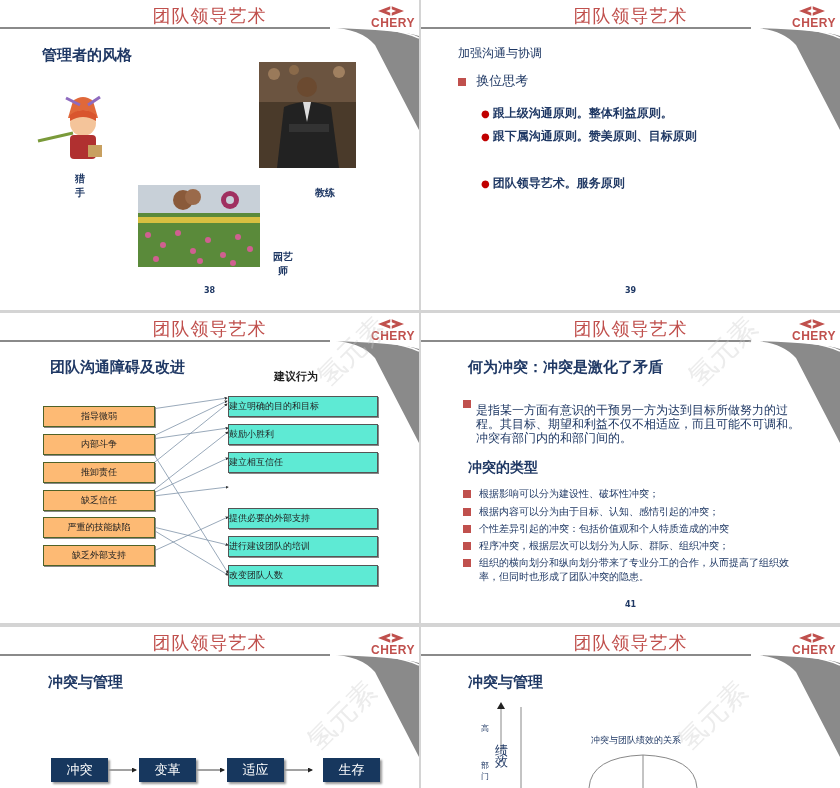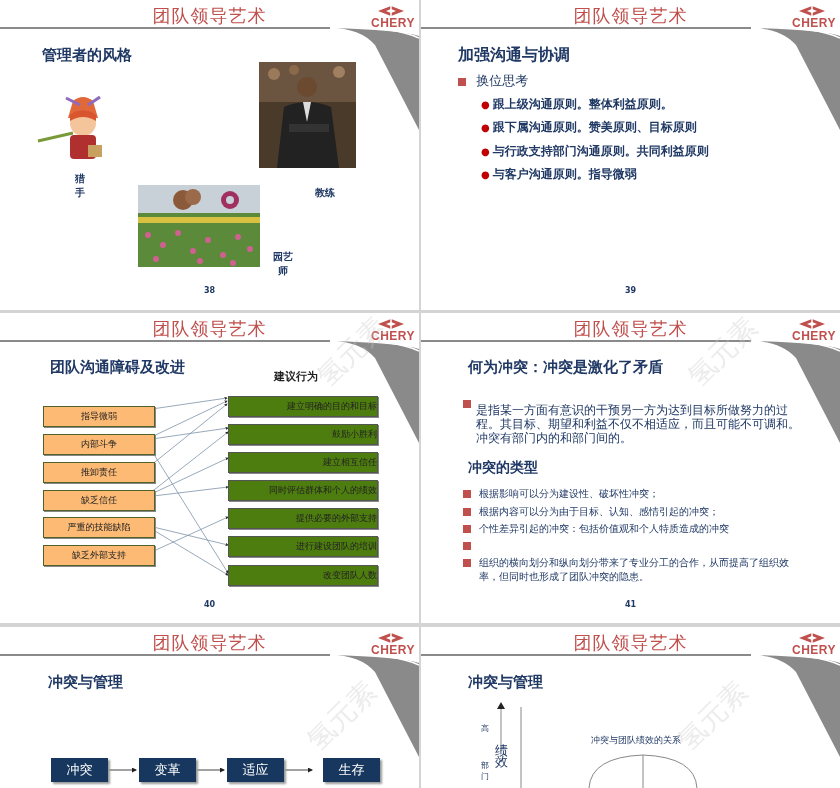--- a/index.html
+++ b/index.html
@@ -16,24 +16,24 @@
   .swoosh{position:absolute;left:0;top:0;width:419px;height:310px;pointer-events:none;}
   .logo{position:absolute;right:8px;top:5px;width:40px;text-align:center;}
   .logo svg{display:block;margin:0 auto;}
   .logo-text{font-size:12px;font-weight:bold;color:#c0504d;font-family:"Liberation Sans",sans-serif;letter-spacing:0.5px;margin-top:-1px;}
   .slide-heading{position:absolute;color:#1f3864;font-size:15px;font-weight:bold;}
   .page-num{position:absolute;left:0;right:0;text-align:center;font-size:8px;font-weight:bold;color:#1f3864;}
   .img{position:absolute;}
   .cap{position:absolute;color:#1f3864;font-size:10px;font-weight:bold;line-height:14px;text-align:center;}
   .bullet-sq{display:inline-block;width:8px;height:8px;background:#c0504d;vertical-align:middle;}
   .l1{position:absolute;color:#1f3864;font-size:13px;}
-  .l2{position:absolute;color:#1f3864;font-size:12px;font-weight:bold;}
+  .l2{position:absolute;color:#1f3864;font-size:12px;font-weight:bold;margin-top:9px;}
   .l2 .dot{color:#c00000;font-size:10px;margin-right:3px;}
   .gbox{position:absolute;width:110px;height:19px;background:#fdba74;border:1px solid #4f6228;box-shadow:1px 1px 0 #888;font-size:9px;color:#222;text-align:center;line-height:19px;}
-  .ybox{position:absolute;width:148px;height:19px;background:#4d7c0f;border:1px solid #555;box-shadow:1px 1px 0 #888;font-size:9px;color:#222;text-align:right;line-height:19px;}
+  .ybox{position:absolute;width:148px;height:19px;background:#5eead4;border:1px solid #555;box-shadow:1px 1px 0 #888;font-size:9px;color:#222;text-align:left;line-height:19px;}
   .s41 .para{position:absolute;left:55px;top:90px;width:330px;font-size:12px;color:#1f3864;line-height:14px;}
   .s41 .blt{position:absolute;left:42px;width:8px;height:8px;background:#c0504d;}
   .s41 .item{position:absolute;left:58px;width:330px;font-size:10px;color:#1f3864;line-height:14px;}
   .flowbox{position:absolute;top:131px;width:57px;height:24px;background:#17375e;color:#fff;font-size:13px;text-align:center;line-height:24px;box-shadow:2px 2px 2px #999;}
   .watermark{position:absolute;color:rgba(200,200,200,0.35);font-size:28px;transform:rotate(-45deg);pointer-events:none;}
 </style>
 </head>
 <body>
 
 <div class="slide s38">
@@ -111,29 +111,28 @@
   </svg>
   <div class="hdr-title">团队领导艺术</div>
   <div class="hdr-line"></div>
   <div class="logo">
     <svg width="30" height="12" viewBox="0 0 30 12">
         <path d="M15 1 L28 6 L15 11 L2 6 Z M15 4 L10 6 L15 8 L20 6 Z" fill="#c0504d" fill-rule="evenodd"></path>
         <path d="M15 1 L15 11" stroke="#fff" stroke-width="1.5"></path>
       </svg>
     <div class="logo-text">CHERY</div>
   </div>
-  <div class="slide-heading" style="left:37px;top:45px;font-weight:bold;font-size:16px;">加强沟通与协调</div>
+  <div class="slide-heading" style="left:37px;top:45px;font-weight:normal;font-size:12px;">加强沟通与协调</div>
   <div class="l1" style="left:37px;top:72px;">
     <span class="bullet-sq"></span>
     <span style="margin-left:6px;">换位思考</span>
   </div>
   <div class="l2" style="left:60px;top:96px;"><span class="dot">●</span><span>跟上级沟通原则。整体利益原则。</span></div>
   <div class="l2" style="left:60px;top:119px;"><span class="dot">●</span><span>跟下属沟通原则。赞美原则、目标原则</span></div>
-  <div class="l2" style="left:60px;top:143px;"><span class="dot">●</span><span>与行政支持部门沟通原则。共同利益原则</span></div>
-  <div class="l2" style="left:60px;top:166px;"><span class="dot">●</span><span>与客户沟通原则。指导微弱</span></div>
+  <div class="l2" style="left:60px;top:166px;"><span class="dot">●</span><span>团队领导艺术。服务原则</span></div>
   <div class="page-num" style="top:286px;">39</div>
 </div>
 
 <div class="slide s40">
   <svg class="swoosh" viewBox="0 0 419 310">
     <path d="M330 28 Q360 28 375 45 L419 130 L419 36 Q400 30 330 28 Z" fill="#8a8a8a"></path>
     <path d="M345 27 Q395 27 419 38" stroke="#fff" stroke-width="1.5" fill="none"></path>
   </svg>
   <div class="hdr-title">团队领导艺术</div>
   <div class="hdr-line"></div>
@@ -171,26 +170,24 @@
   <div class="gbox" style="left:43px;top:93px;">指导微弱</div>
   <div class="gbox" style="left:43px;top:121px;">内部斗争</div>
   <div class="gbox" style="left:43px;top:149px;">推卸责任</div>
   <div class="gbox" style="left:43px;top:177px;">缺乏信任</div>
   <div class="gbox" style="left:43px;top:204px;">严重的技能缺陷</div>
   <div class="gbox" style="left:43px;top:232px;">缺乏外部支持</div>
 
   <div class="ybox" style="left:228px;top:83px;">建立明确的目的和目标</div>
   <div class="ybox" style="left:228px;top:111px;">鼓励小胜利</div>
   <div class="ybox" style="left:228px;top:139px;">建立相互信任</div>
-  <div class="ybox" style="left:228px;top:167px;">同时评估群体和个人的绩效</div>
   <div class="ybox" style="left:228px;top:195px;">提供必要的外部支持</div>
   <div class="ybox" style="left:228px;top:223px;">进行建设团队的培训</div>
   <div class="ybox" style="left:228px;top:252px;">改变团队人数</div>
 
-  <div class="page-num" style="top:287px;">40</div>
   <div class="watermark" style="left:310px;top:20px;">氢元素</div>
 </div>
 
 <div class="slide s41">
   <svg class="swoosh" viewBox="0 0 419 310">
     <path d="M330 28 Q360 28 375 45 L419 130 L419 36 Q400 30 330 28 Z" fill="#8a8a8a"></path>
     <path d="M345 27 Q395 27 419 38" stroke="#fff" stroke-width="1.5" fill="none"></path>
   </svg>
   <div class="hdr-title">团队领导艺术</div>
   <div class="hdr-line"></div>
@@ -205,20 +202,21 @@
   <div class="blt" style="top:87px;"></div>
   <div class="para">是指某一方面有意识的干预另一方为达到目标所做努力的过程。其目标、期望和利益不仅不相适应，而且可能不可调和。冲突有部门内的和部门间的。</div>
   <div class="slide-heading" style="left:47px;top:146px;font-size:14px;">冲突的类型</div>
   <div class="blt" style="top:177px;"></div>
   <div class="item" style="top:174px;">根据影响可以分为建设性、破坏性冲突；</div>
   <div class="blt" style="top:195px;"></div>
   <div class="item" style="top:192px;">根据内容可以分为由于目标、认知、感情引起的冲突；</div>
   <div class="blt" style="top:212px;"></div>
   <div class="item" style="top:209px;">个性差异引起的冲突：包括价值观和个人特质造成的冲突</div>
   <div class="blt" style="top:229px;"></div>
+  <div class="item" style="top:226px;">程序冲突，根据层次可以划分为人际、群际、组织冲突；</div>
   <div class="blt" style="top:246px;"></div>
   <div class="item" style="top:243px;width:310px;">组织的横向划分和纵向划分带来了专业分工的合作，从而提高了组织效率，但同时也形成了团队冲突的隐患。</div>
   <div class="page-num" style="top:287px;">41</div>
   <div class="watermark" style="left:260px;top:20px;">氢元素</div>
 </div>
 
 <div class="slide s42">
   <svg class="swoosh" viewBox="0 0 419 310">
     <path d="M330 28 Q360 28 375 45 L419 130 L419 36 Q400 30 330 28 Z" fill="#8a8a8a"></path>
     <path d="M345 27 Q395 27 419 38" stroke="#fff" stroke-width="1.5" fill="none"></path>

